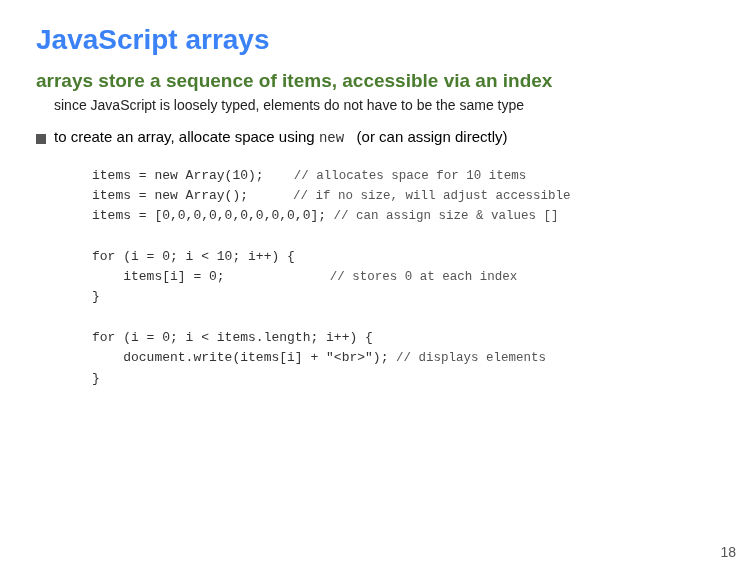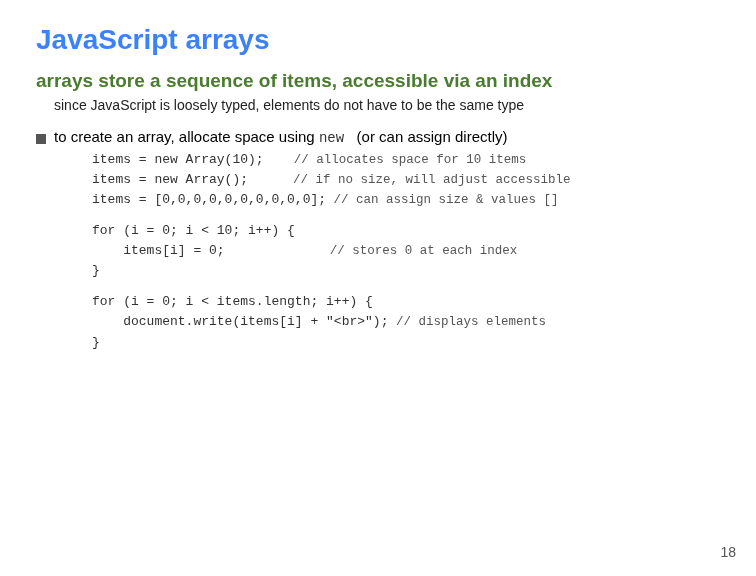--- a/index.html
+++ b/index.html
@@ -43,21 +43,21 @@
     }
 
     code, .mono {
       font-family: 'Courier New', Courier, monospace;
       font-size: 13px;
       color: #333;
     }
 
     .code-block {
       margin-left: 56px;
-      margin-top: 4px;
+      margin-top: 20px;
       margin-bottom: 6px;
       font-family: 'Courier New', Courier, monospace;
       font-size: 12.5px;
       color: #333;
       line-height: 1.55;
     }
 
     .code-comment {
       color: #555;
     }

